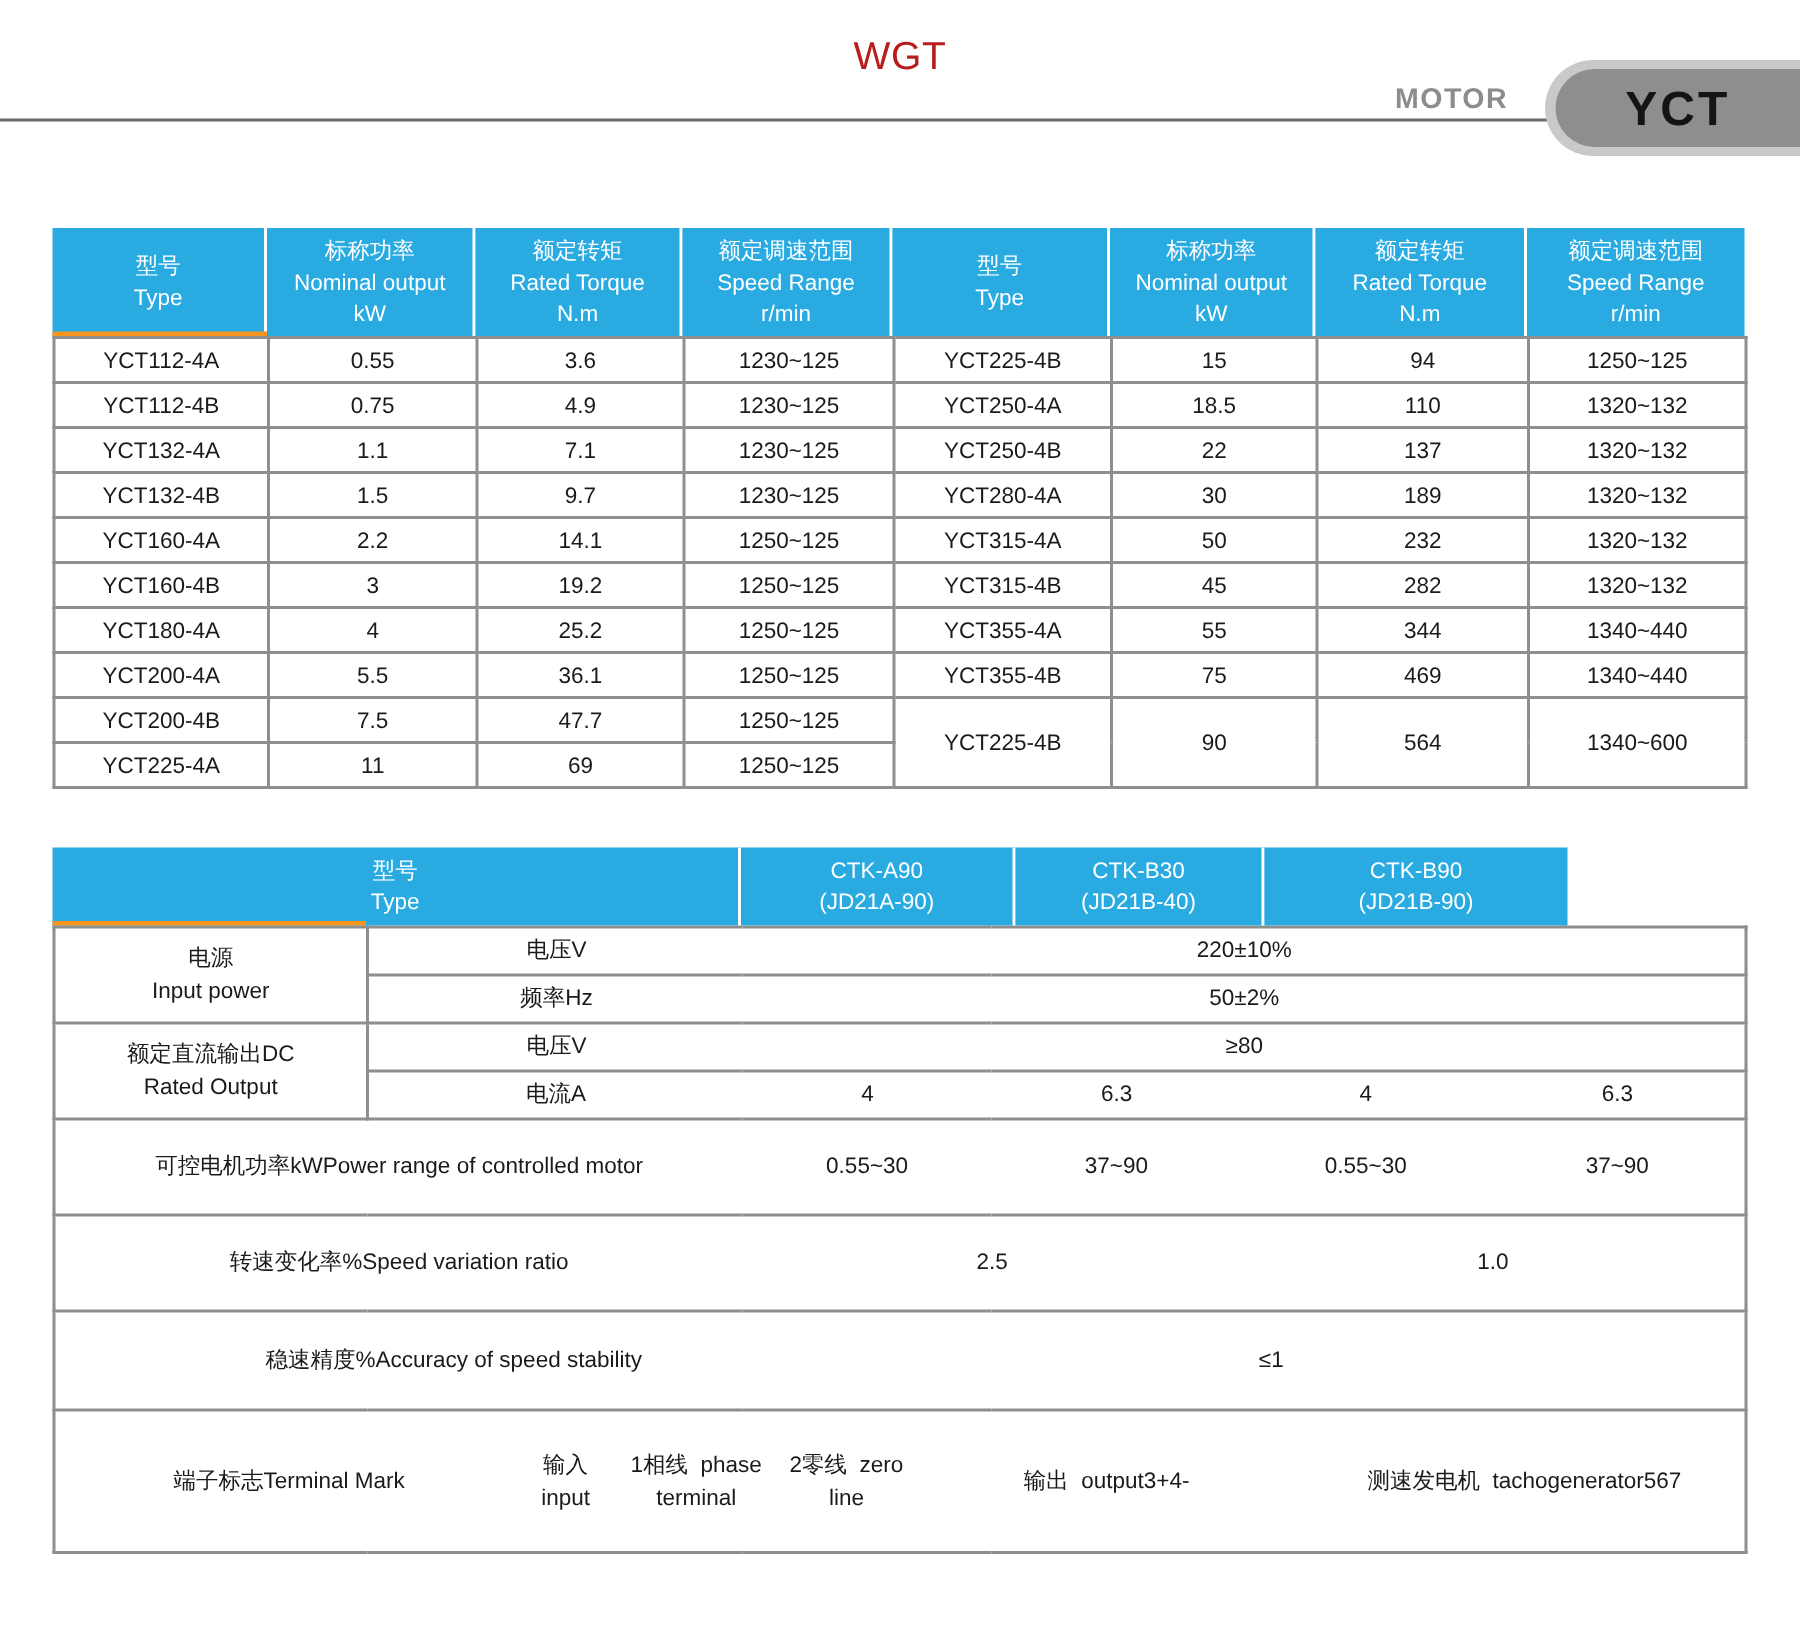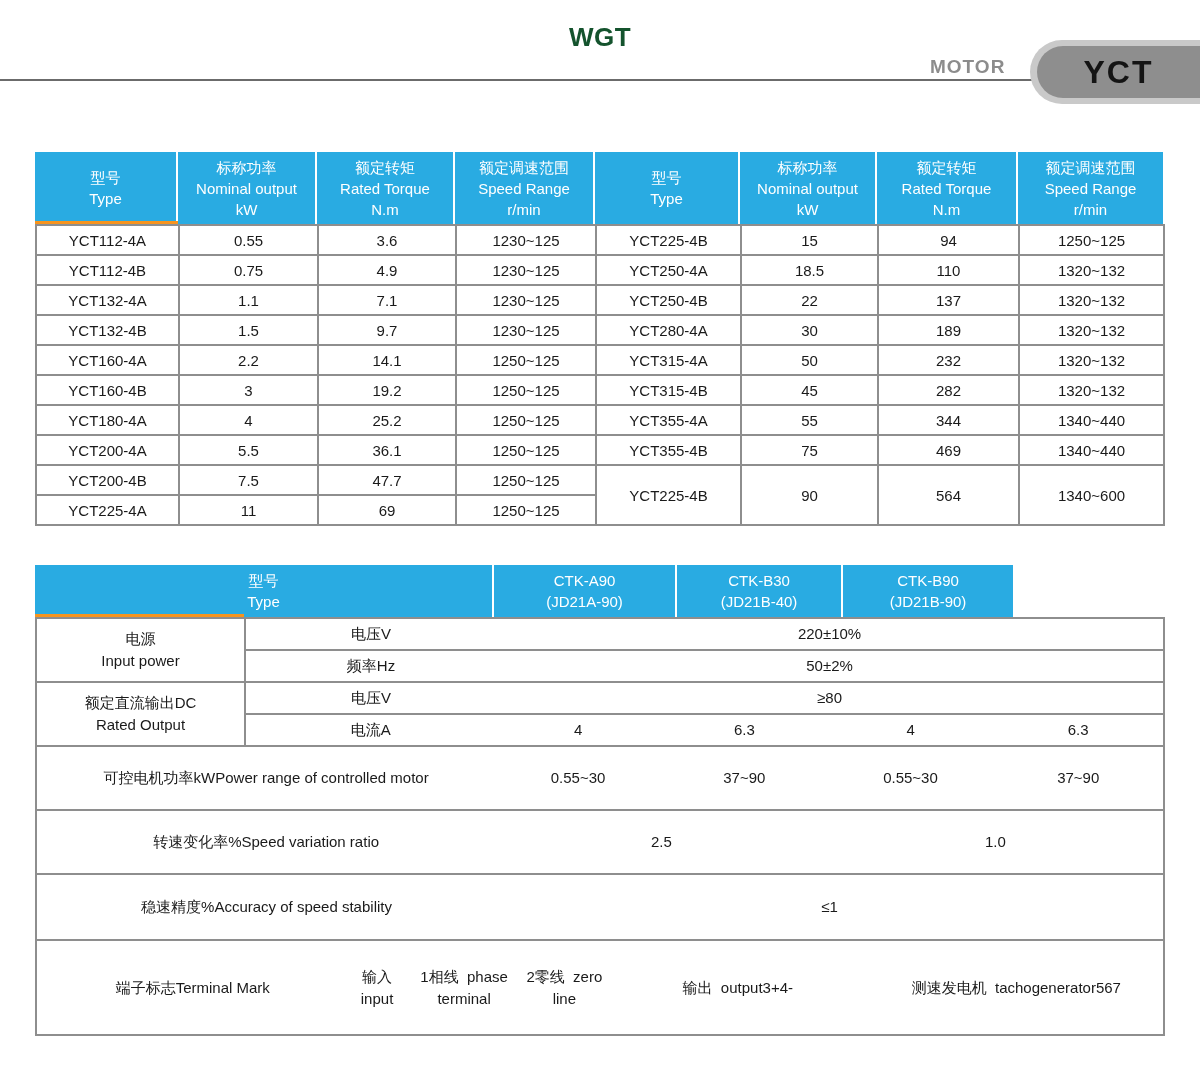--- a/index.html
+++ b/index.html
@@ -5,21 +5,21 @@
   * { margin:0; padding:0; box-sizing:border-box; }
   html,body { background:#fff; }
   body {
     width:1200px; height:1090px; position:relative; overflow:hidden;
     font-family:"Liberation Sans","DejaVu Sans",sans-serif; color:#1a1a1a;
   }
 
   
   .brand {
     position:absolute; top:22px; left:50%; transform:translateX(-50%);
-    color:#14532d; font-size:26px; font-weight:700; letter-spacing:0.5px;
+    color:#b91c1c; font-size:26px; font-weight:400; letter-spacing:0.5px;
   }
   .rule { position:absolute; top:79px; left:0; width:1032px; height:2px; background:#6b6b6b; }
   .motor-label {
     position:absolute; top:56px; left:930px; color:#8c8c8c;
     font-size:19px; font-weight:bold; letter-spacing:1px;
   }
   .badge-outer {
     position:absolute; top:40px; left:1030px; width:170px; height:64px;
     background:#C9C9C9; border-radius:32px 0 0 32px;
   }
@@ -51,21 +51,21 @@
   td {
     border:2px solid #8E8E8E; text-align:center; vertical-align:middle;
     font-size:15px; padding:0; line-height:1.4;
   }
   .t1 td { height:30px; }
 
   
   .frow { display:flex; width:100%; }
   .fc { display:flex; align-items:center; justify-content:center; text-align:center; line-height:1.45; }
   .fc.col { flex-direction:row; }
-  .h30 { height:30px; } .h62 { height:62px; } .h64 { height:64px; } .h93 { height:93px; }
+  .h30 { height:30px; } .h62 { height:62px; } .h64 { height:64px;padding-left:36px; } .h93 { height:93px; }
   .lab2 { line-height:1.45;margin-left:27px; }
   .pre { white-space:pre-wrap; }
 </style>
 </head>
 <body>
 
 <div class="brand">WGT</div>
 <div class="rule"></div>
 <div class="motor-label">MOTOR</div>
 <div class="badge-outer">
@@ -236,21 +236,21 @@
       <div>Type</div>
     </div>
     <div class="hcell" style="width:183px">
       <div>CTK-A90</div>
       <div>(JD21A-90)</div>
     </div>
     <div class="hcell" style="width:166px">
       <div>CTK-B30</div>
       <div>(JD21B-40)</div>
     </div>
-    <div class="hcell" style="width:170px">
+    <div class="hcell" style="width:202px">
       <div>CTK-B90</div>
       <div>(JD21B-90)</div>
     </div>
   </div>
   <table>
     <colgroup>
       <col style="width:209px">
         <col style="width:250px">
       <col style="width:166px">
         <col style="width:167px">

